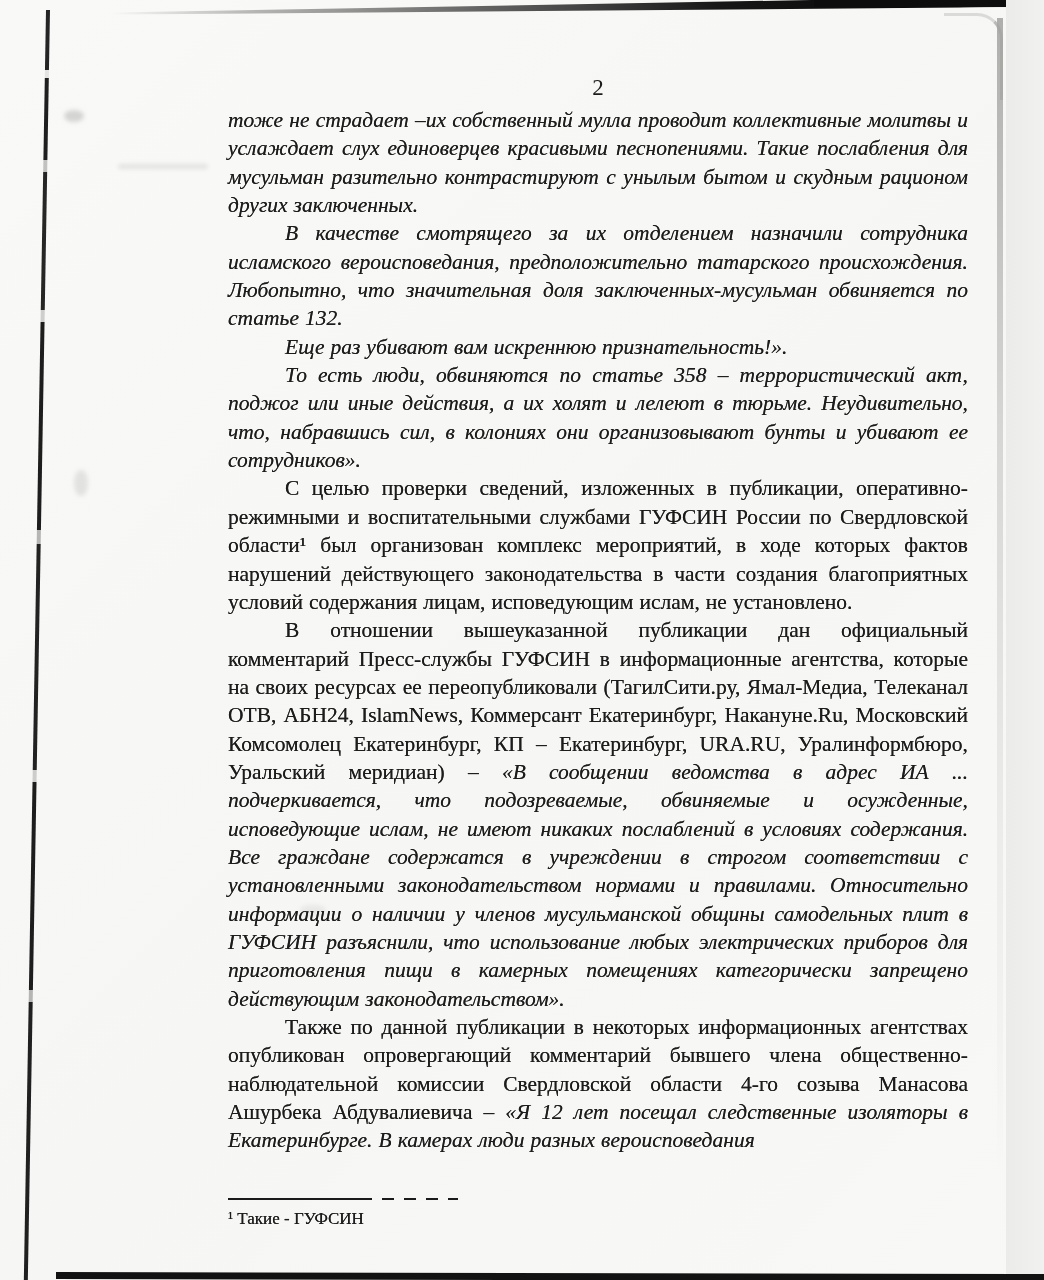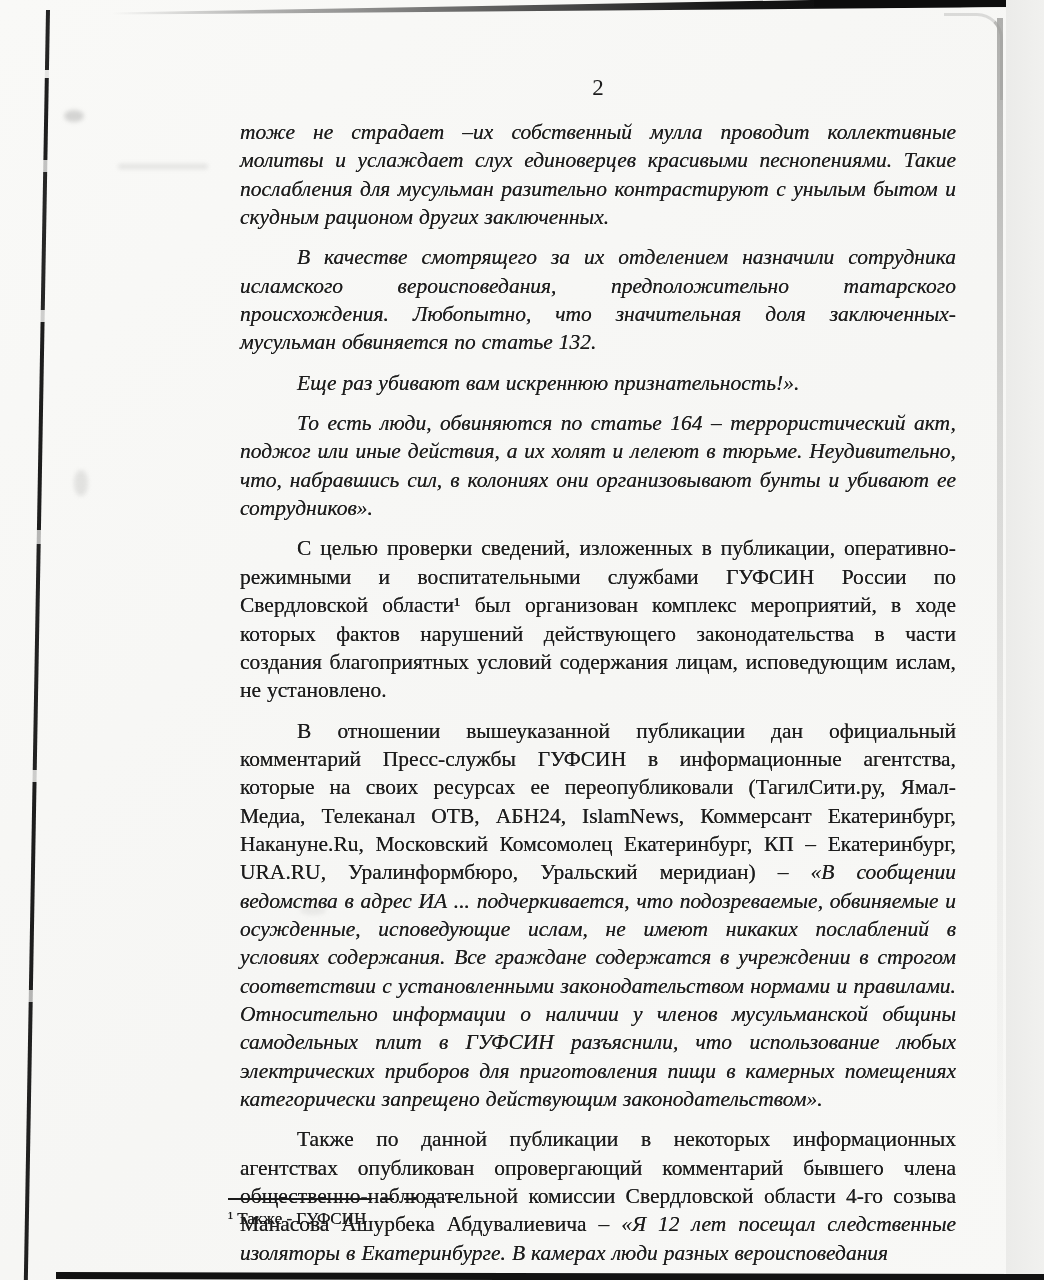--- a/index.html
+++ b/index.html
@@ -90,21 +90,21 @@
     left: 228px; top: 74px;
     width: 740px;
   }
   .page-number {
     height: 32px;
     text-align: center;
     font-size: 23px;
     line-height: 28px;
   }
   .para {
-    margin: 12px;
+    margin: 0;
     font-size: 21.5px;
     line-height: 28.35px;
     text-align: justify;
     text-align-last: left;
     text-shadow: 0 0 0.5px rgba(25,25,25,.85);
     word-spacing: 0.03em;
     hyphens: none;
   }
   .para.indent { text-indent: 57px; }
   .it { font-style: italic; }
@@ -147,24 +147,24 @@
   <div class="smudge s2"></div>
   <div class="smudge s3"></div>
   <div class="smudge s4"></div>
 
   <div class="content">
     <div class="page-number">2</div>
     <div class="paragraphs">
         <p class="para"><span class="it">тоже не страдает –их собственный мулла проводит коллективные молитвы и услаждает слух единоверцев красивыми песнопениями. Такие послабления для мусульман разительно контрастируют с унылым бытом и скудным рационом других заключенных.</span></p>
         <p class="para indent"><span class="it">В качестве смотрящего за их отделением назначили сотрудника исламского вероисповедания, предположительно татарского происхождения. Любопытно, что значительная доля заключенных-мусульман обвиняется по статье 132.</span></p>
         <p class="para indent"><span class="it">Еще раз убивают вам искреннюю признательность!».</span></p>
-        <p class="para indent"><span class="it">То есть люди, обвиняются по статье 164 – террористический акт, поджог или иные действия, а их холят и лелеют в тюрьме. Неудивительно, что, набравшись сил, в колониях они организовывают бунты и убивают ее сотрудников».</span></p>
+        <p class="para indent"><span class="it">То есть люди, обвиняются по статье 358 – террористический акт, поджог или иные действия, а их холят и лелеют в тюрьме. Неудивительно, что, набравшись сил, в колониях они организовывают бунты и убивают ее сотрудников».</span></p>
         <p class="para indent"><span>С целью проверки сведений, изложенных в публикации, оперативно-режимными и воспитательными службами ГУФСИН России по Свердловской области¹ был организован комплекс мероприятий, в ходе которых фактов нарушений действующего законодательства в части создания благоприятных условий содержания лицам, исповедующим ислам, не установлено.</span></p>
         <p class="para indent"><span>В отношении вышеуказанной публикации дан официальный комментарий Пресс-службы ГУФСИН в информационные агентства, которые на своих ресурсах ее переопубликовали (ТагилСити.ру, Ямал-Медиа, Телеканал ОТВ, АБН24, IslamNews, Коммерсант Екатеринбург, Накануне.Ru, Московский Комсомолец Екатеринбург, КП – Екатеринбург, URA.RU, Уралинформбюро, Уральский меридиан) – </span><span class="it">«В сообщении ведомства в адрес ИА ... подчеркивается, что подозреваемые, обвиняемые и осужденные, исповедующие ислам, не имеют никаких послаблений в условиях содержания. Все граждане содержатся в учреждении в строгом соответствии с установленными законодательством нормами и правилами. Относительно информации о наличии у членов мусульманской общины самодельных плит в ГУФСИН разъяснили, что использование любых электрических приборов для приготовления пищи в камерных помещениях категорически запрещено действующим законодательством».</span></p>
         <p class="para indent"><span>Также по данной публикации в некоторых информационных агентствах опубликован опровергающий комментарий бывшего члена общественно-наблюдательной комиссии Свердловской области 4-го созыва Манасова Ашурбека Абдувалиевича – </span><span class="it">«Я 12 лет посещал следственные изоляторы в Екатеринбурге. В камерах люди разных вероисповедания</span></p>
       </div>
   </div>
 
   <div class="footnote">
     <div class="footnote-rule"></div>
-    <div class="footnote-text">¹ Также - ГУФСИН</div>
+    <div class="footnote-text">¹ Такие - ГУФСИН</div>
   </div>
 </div>
 
 </body></html>

